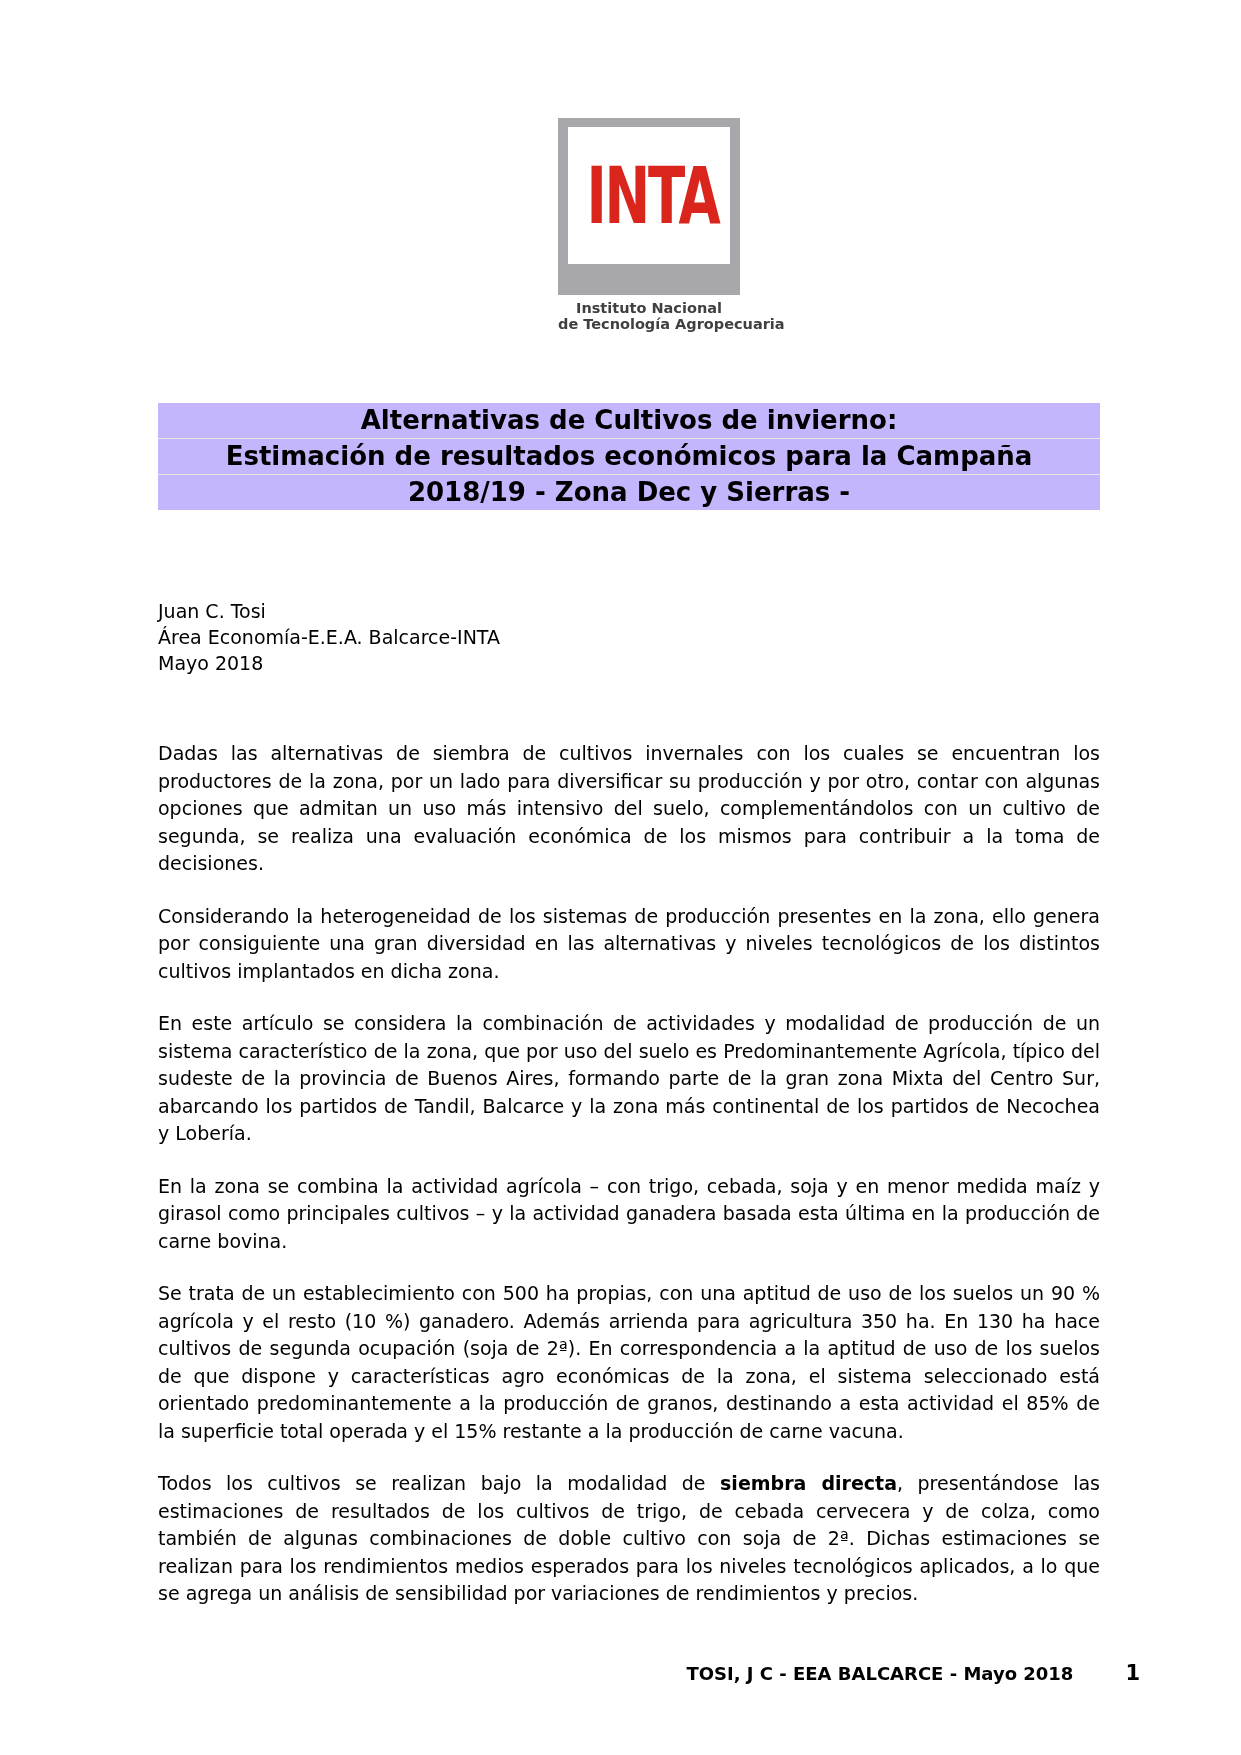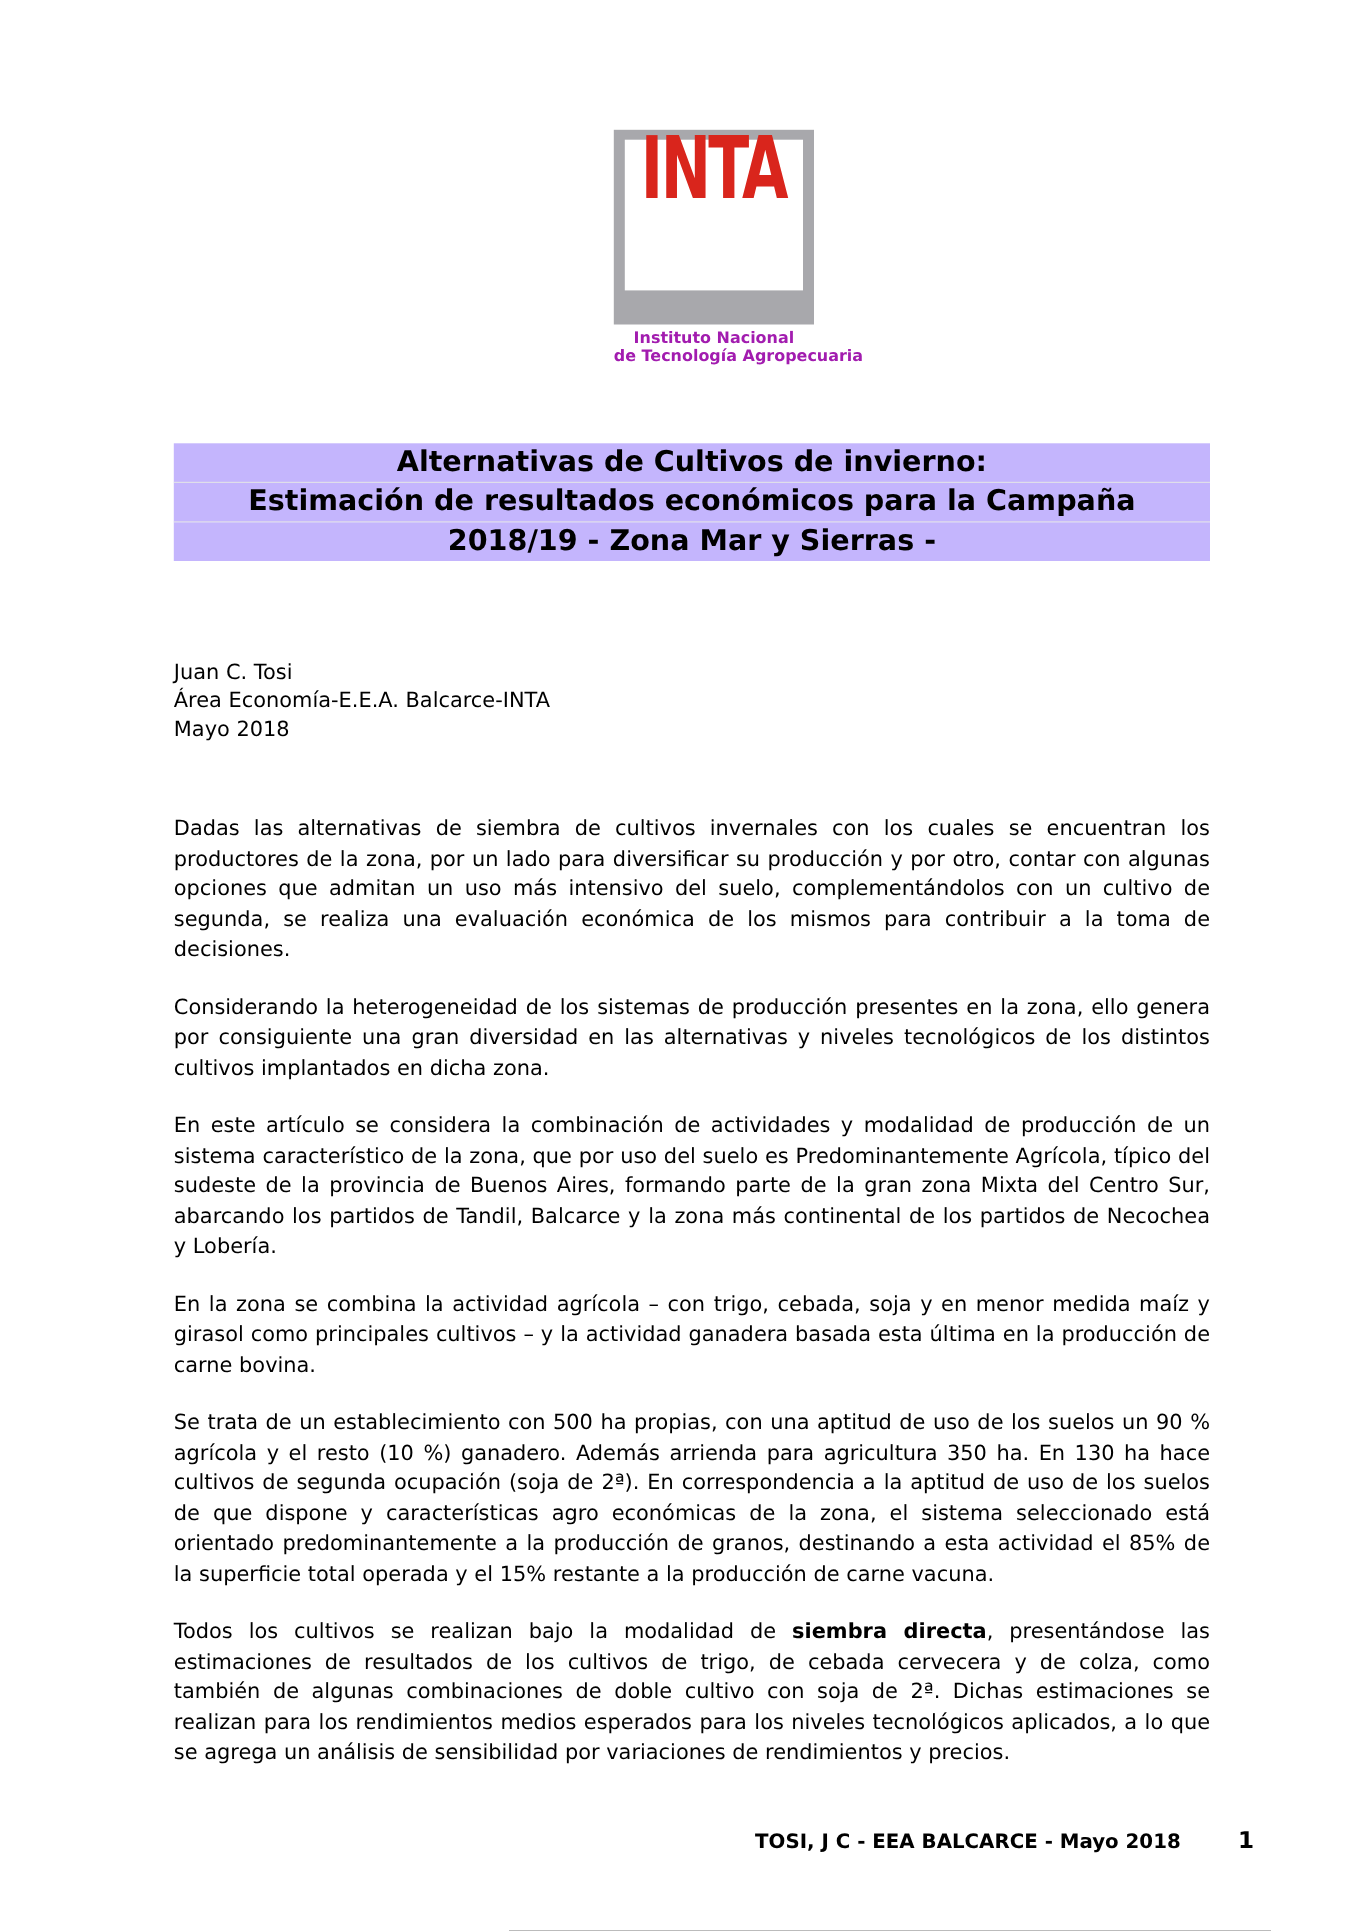--- a/index.html
+++ b/index.html
@@ -32,23 +32,22 @@
     background: #a8a8ac;
     box-sizing: border-box;
     padding: 9px 10px;
   }
   .logo-inner {
     width: 162px;
     height: 137px;
     background: #ffffff;
     box-sizing: border-box;
     display: flex;
-    flex-direction: column;
     align-items: center;
-    justify-content: center;
+    justify-content: space-between;
     padding-top: 4px;
     gap: 40px;
   }
   .logo-word {
     font-weight: bold;
     font-size: 70px;
     line-height: 80px;
     letter-spacing: -3px;
     color: #d9251c;
     transform: scale(0.78, 1.12);
@@ -60,21 +59,21 @@
     height: 13px;
     background: #1678be;
     margin-top: 8px;
   }
   .logo-bar.first { margin-top: 2px; }
   .logo-caption {
     margin-top: 5px;
     font-weight: bold;
     font-size: 14.5px;
     line-height: 16px;
-    color: #a21caf;
+    color: #404040;
     white-space: nowrap;
   }
 
   
   .title-box {
     position: absolute;
     top: 403px;
     left: 158px;
     width: 942px;
   }
@@ -153,21 +152,21 @@
     </div>
     <div class="logo-caption">
       <div>Instituto Nacional</div>
       <div>de Tecnología Agropecuaria</div>
     </div>
   </div>
 
   <div class="title-box">
     <div class="title-line">Alternativas de Cultivos de invierno:</div>
     <div class="title-line">Estimación de resultados económicos para la Campaña</div>
-    <div class="title-line">2018/19 - Zona Mar y Sierras -</div>
+    <div class="title-line">2018/19 - Zona Dec y Sierras -</div>
   </div>
 
   <div class="byline">
     <div>Juan C. Tosi</div>
     <div>Área Economía-E.E.A. Balcarce-INTA</div>
     <div>Mayo 2018</div>
   </div>
 
   <div class="body-text">
     <p>Dadas las alternativas de siembra de cultivos invernales con los cuales se encuentran los productores de la zona, por un lado para diversificar su producción y por otro, contar con algunas opciones que admitan un uso más intensivo del suelo, complementándolos con un cultivo de segunda, se realiza una evaluación económica de los mismos para contribuir a la toma de decisiones.</p>

